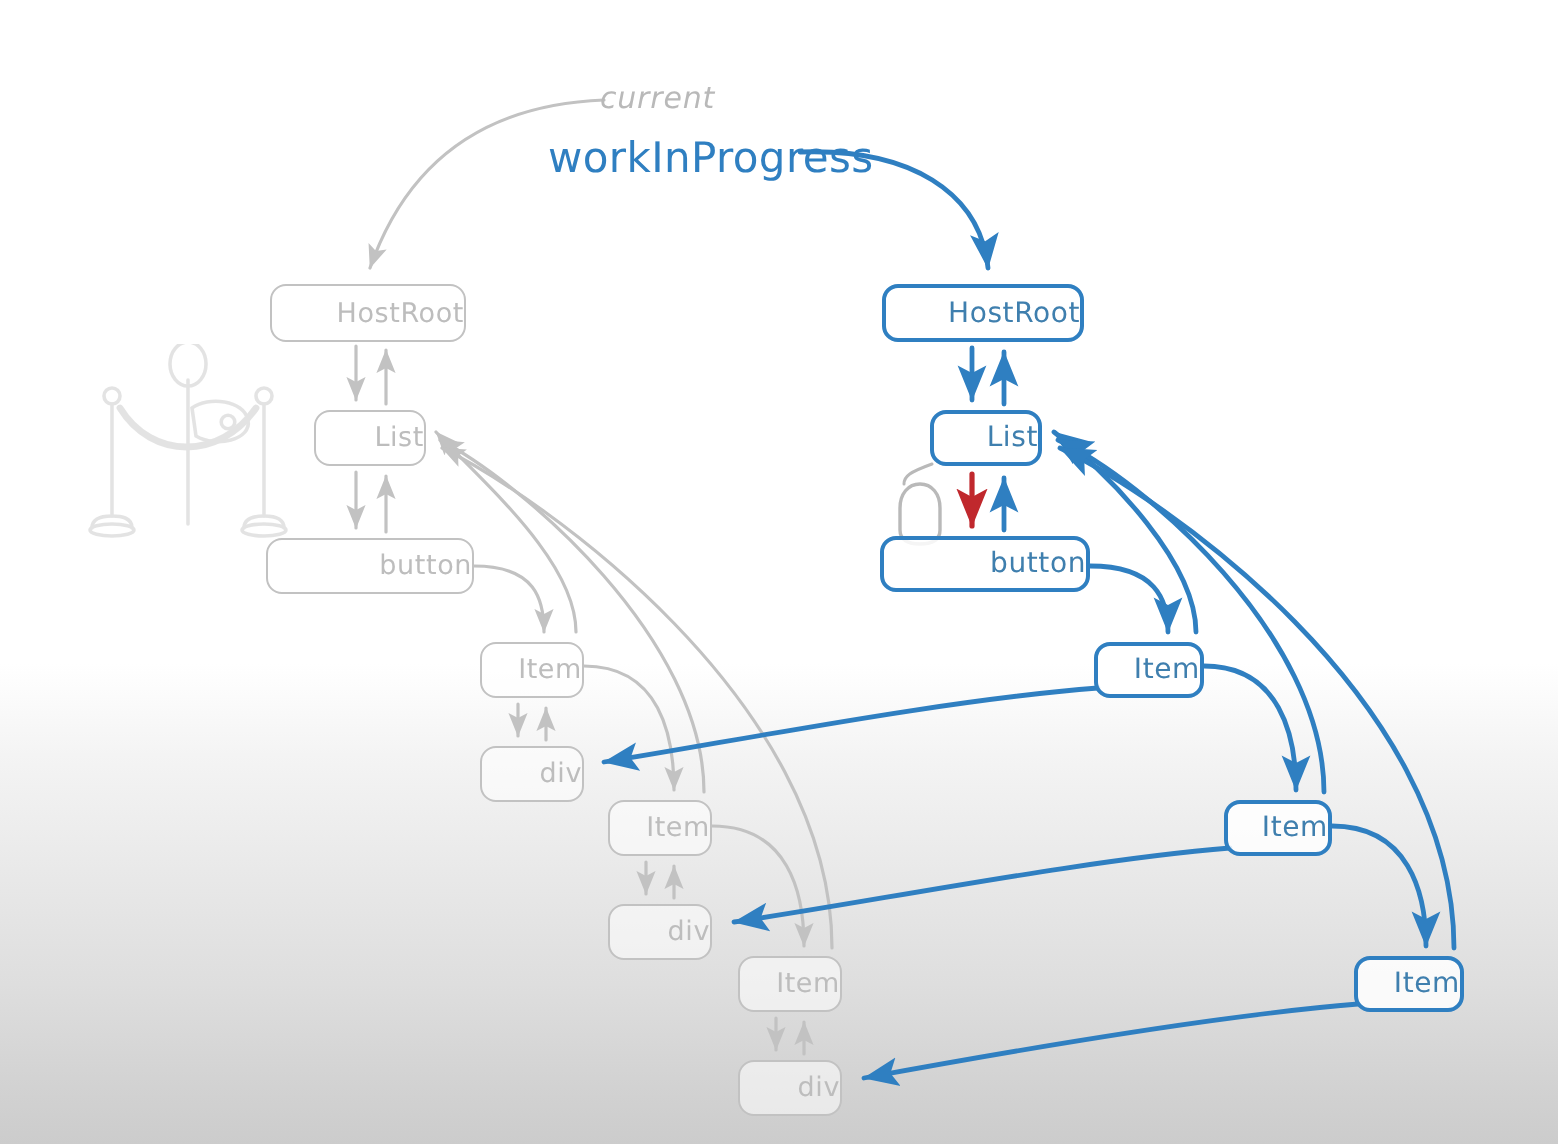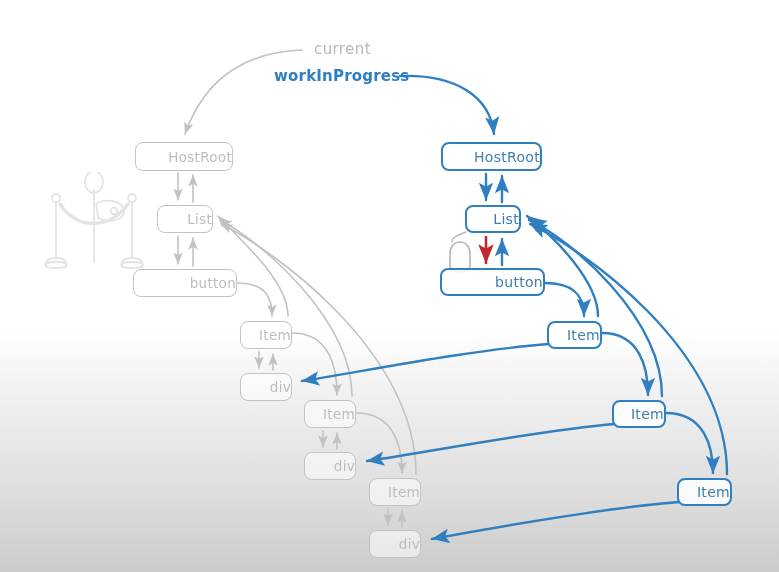--- a/index.html
+++ b/index.html
@@ -57,22 +57,22 @@
     white-space: nowrap;
     user-select: none;
   }
   .label.current-lbl {
     color: #b9b9b9;
     font-size: 15px;
     letter-spacing: .4px;
   }
   .label.wip-lbl {
     color: #2f7fc1;
-    font-size: 15px;
-    font-weight: 700;
+    font-size: 21px;
+    font-weight: 400;
     letter-spacing: .2px;
   }
   #rope {
     position: absolute;
     left: 38px;
     top: 172px;
     width: 112px;
     height: 106px;
     opacity: .5;
   }
@@ -145,21 +145,21 @@
       <path d="M598,316 C598,282 556,238 527,216" stroke="#2f7fc1" stroke-width="2.4" marker-end="url(#ah-blue)"></path>
       <path d="M662,396 C662,318 572,240 529,220" stroke="#2f7fc1" stroke-width="2.4" marker-end="url(#ah-blue)"></path>
       <path d="M727,474 C727,348 580,248 530,224" stroke="#2f7fc1" stroke-width="2.4" marker-end="url(#ah-blue)"></path>
 
       <path d="M549,344 C470,350 360,372 302,381" stroke="#2f7fc1" stroke-width="2.4" marker-end="url(#ah-blue)"></path>
       <path d="M615,424 C540,430 430,452 367,461" stroke="#2f7fc1" stroke-width="2.4" marker-end="url(#ah-blue)"></path>
       <path d="M679,502 C604,508 492,528 432,539" stroke="#2f7fc1" stroke-width="2.4" marker-end="url(#ah-blue)"></path>
     </g>
   </svg>
 
-  <div class="label current-lbl" style="left:314px; top:40px;">current</div>
+  <div class="label current-lbl" style="left:300px; top:40px;font-style:italic;">current</div>
   <div class="label wip-lbl" style="left:274px; top:67px;">workInProgress</div>
 
   <svg id="rope" viewBox="0 0 112 106">
     <g fill="none" stroke="#c9c9c9" stroke-width="1.8" stroke-linecap="round">
       <circle cx="18" cy="26" r="4"></circle>
       <path d="M18,30 L18,86"></path>
       <path d="M8,92 C8,87 13,86 18,86 C23,86 28,87 28,92"></path>
       <ellipse cx="18" cy="93" rx="11" ry="3"></ellipse>
       <circle cx="94" cy="26" r="4"></circle>
       <path d="M94,30 L94,86"></path>

